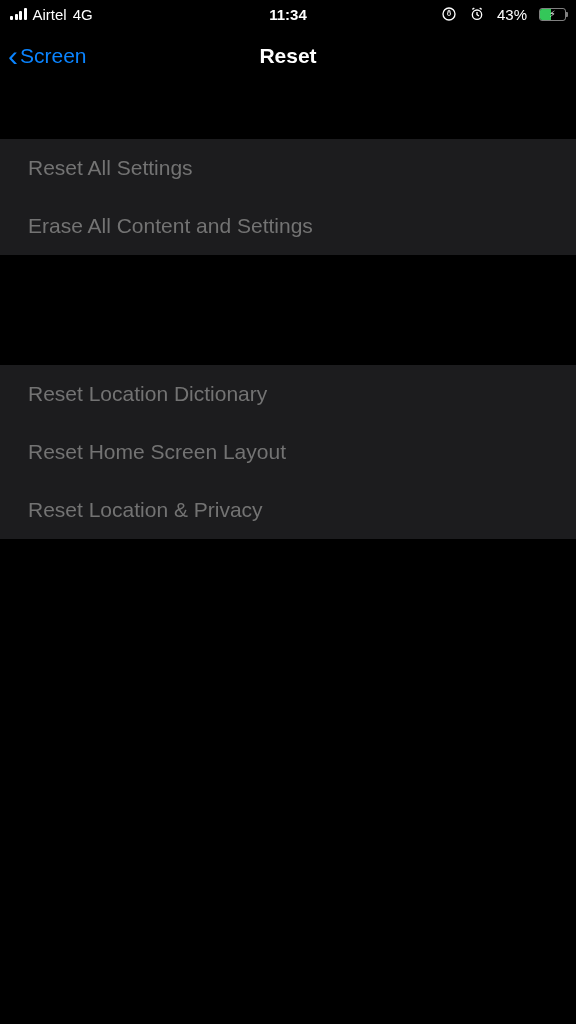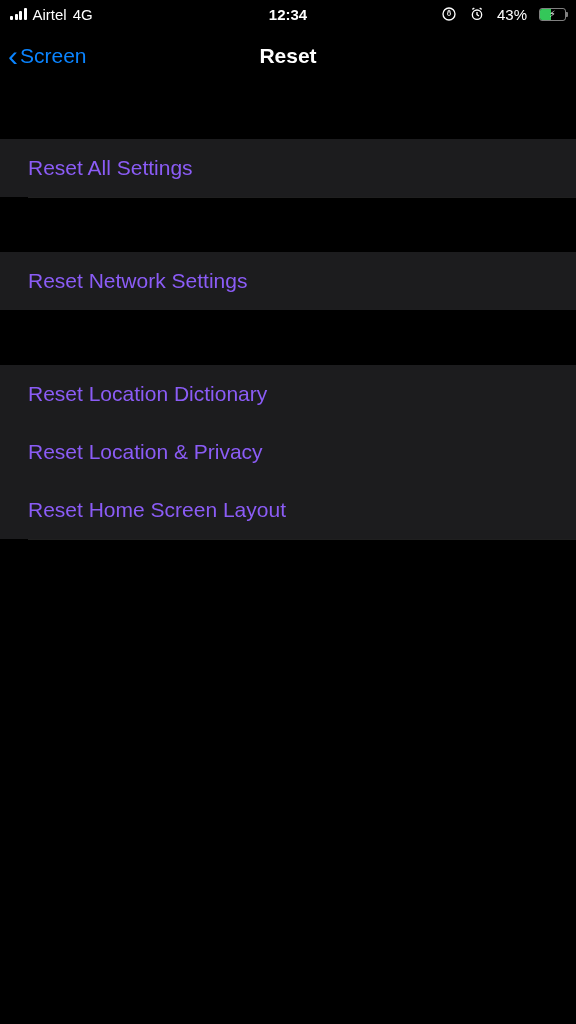--- a/index.html
+++ b/index.html
@@ -105,21 +105,21 @@
       font-weight: 600;
       color: #fff;
     }
     .content { }
     .group-gap { height: 55px; background: #000; }
     .group-gap.first { height: 55px; }
     .list-row {
       background: #1c1c1e;
       padding: 17px 28px;
       font-size: 21px;
-      color: #8b5cf6;
+      color: #737373;
       cursor: pointer;
       position: relative;
     }
     .list-row.sep::after {
       content: "";
       position: absolute;
       left: 28px;
       right: 0;
       bottom: 0;
       height: 0.5px;
@@ -134,21 +134,21 @@
   <div class="status-left">
     <div class="signal-bars">
       <span></span>
         <span></span>
         <span></span>
         <span></span>
     </div>
     <span>Airtel</span>
     <span>4G</span>
   </div>
-  <div class="status-center">12:34</div>
+  <div class="status-center">11:34</div>
   <div class="status-right">
     <svg class="icon-svg" viewBox="0 0 24 24">
       <circle cx="12" cy="12" r="9" fill="none" stroke="#fff" stroke-width="2"></circle>
       <rect x="10" y="9" width="4" height="5" rx="1" fill="none" stroke="#fff" stroke-width="1.5"></rect>
       <path d="M10.5 9V7.8a1.5 1.5 0 0 1 3 0V9" fill="none" stroke="#fff" stroke-width="1.5"></path>
     </svg>
     <svg class="icon-svg" viewBox="0 0 24 24">
       <circle cx="12" cy="13" r="7" fill="none" stroke="#fff" stroke-width="2"></circle>
       <path d="M12 9v4l3 2" fill="none" stroke="#fff" stroke-width="2"></path>
       <path d="M5 5l3-2M19 5l-3-2" fill="none" stroke="#fff" stroke-width="2"></path>
@@ -169,32 +169,32 @@
   <div class="nav-title">Reset</div>
 </div>
 
 <div class="content">
 
   <div class="group-gap first"></div>
 
   <div class="list-row sep">
     <span>Reset All Settings</span>
   </div>
+  <div class="list-row">
+    <span>Erase All Content and Settings</span>
+  </div>
 
   <div class="group-gap"></div>
 
-  <div class="list-row">
-    <span>Reset Network Settings</span>
-  </div>
 
   <div class="group-gap"></div>
 
   <div class="list-row sep">
     <span>Reset Location Dictionary</span>
   </div>
+  <div class="list-row sep">
+    <span>Reset Home Screen Layout</span>
+  </div>
   <div class="list-row">
     <span>Reset Location &amp; Privacy</span>
   </div>
-  <div class="list-row sep">
-    <span>Reset Home Screen Layout</span>
-  </div>
 
 </div>
 
 </body></html>

